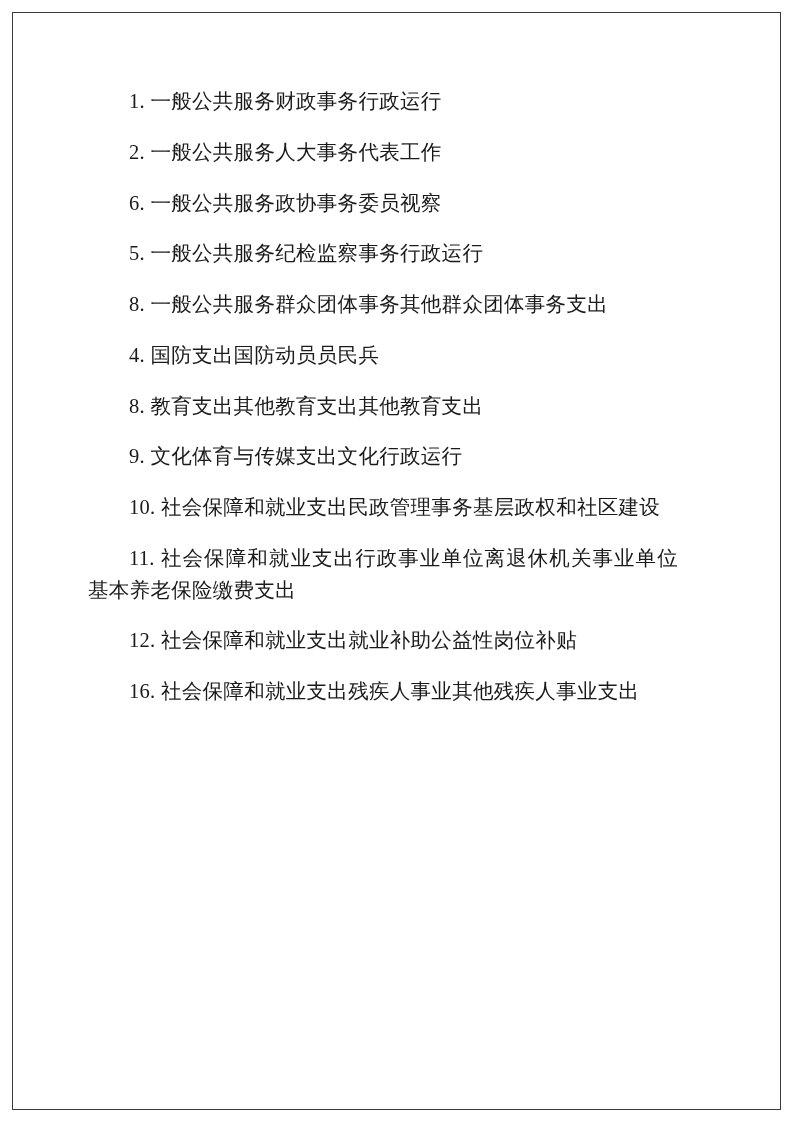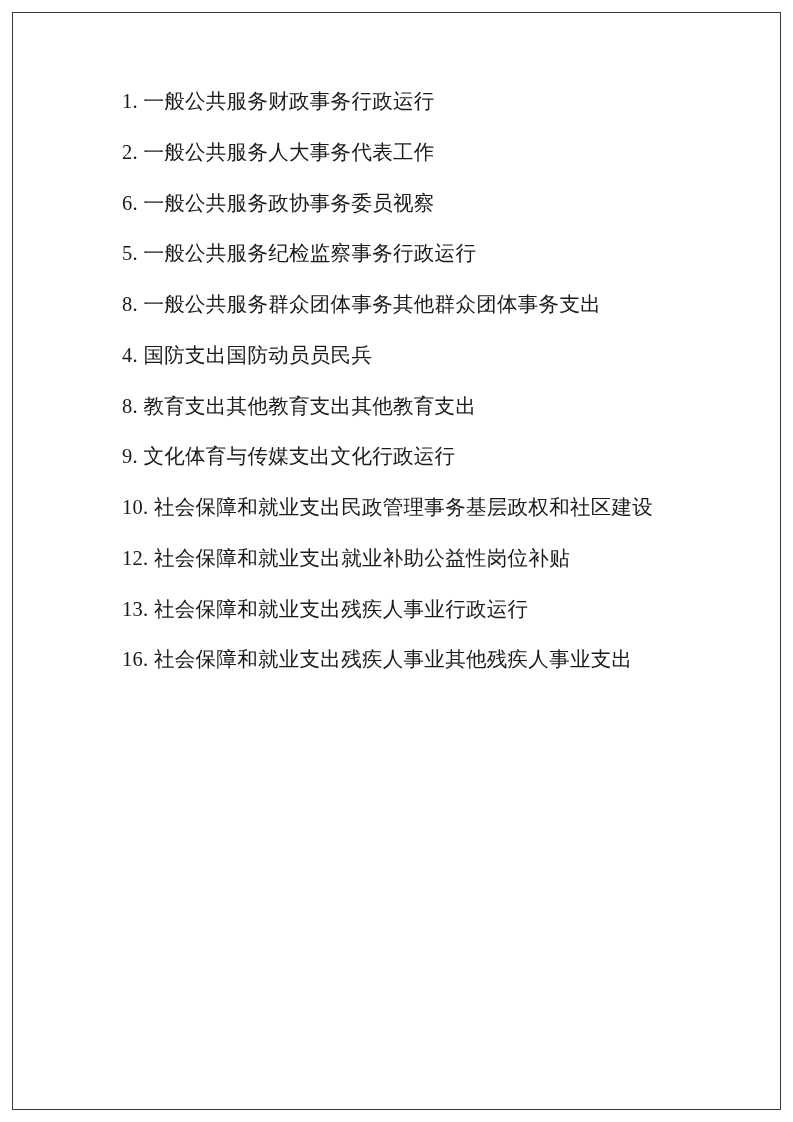--- a/index.html
+++ b/index.html
@@ -22,21 +22,21 @@
     position: absolute;
     left: 12px;
     top: 12px;
     right: 12px;
     bottom: 12px;
     border: 1px solid #3a3a3a;
     pointer-events: none;
   }
   .content {
     position: absolute;
-    left: 81px;
+    left: 88px;
     top: 86px;
     width: 590px;
   }
   .para {
     font-size: 20.5px;
     line-height: 1.55;
     color: #1a1a1a;
     margin: 0 0 19px 0;
     text-align: justify;
     text-indent: 2em;
@@ -56,17 +56,17 @@
   <div class="content">
     <p class="para">1. 一般公共服务财政事务行政运行</p>
     <p class="para">2. 一般公共服务人大事务代表工作</p>
     <p class="para">6. 一般公共服务政协事务委员视察</p>
     <p class="para">5. 一般公共服务纪检监察事务行政运行</p>
     <p class="para">8. 一般公共服务群众团体事务其他群众团体事务支出</p>
     <p class="para">4. 国防支出国防动员员民兵</p>
     <p class="para">8. 教育支出其他教育支出其他教育支出</p>
     <p class="para">9. 文化体育与传媒支出文化行政运行</p>
     <p class="para">10. 社会保障和就业支出民政管理事务基层政权和社区建设</p>
+    <p class="para">11.  社会保障和就业支出行政事业单位离退休机关事业单位基本养老保险缴费支出</p>
     <p class="para">12.  社会保障和就业支出就业补助公益性岗位补贴</p>
-    <p class="para">13.  社会保障和就业支出残疾人事业行政运行</p>
     <p class="para">16.  社会保障和就业支出残疾人事业其他残疾人事业支出</p>
   </div>
 </div>
 
 </body></html>

